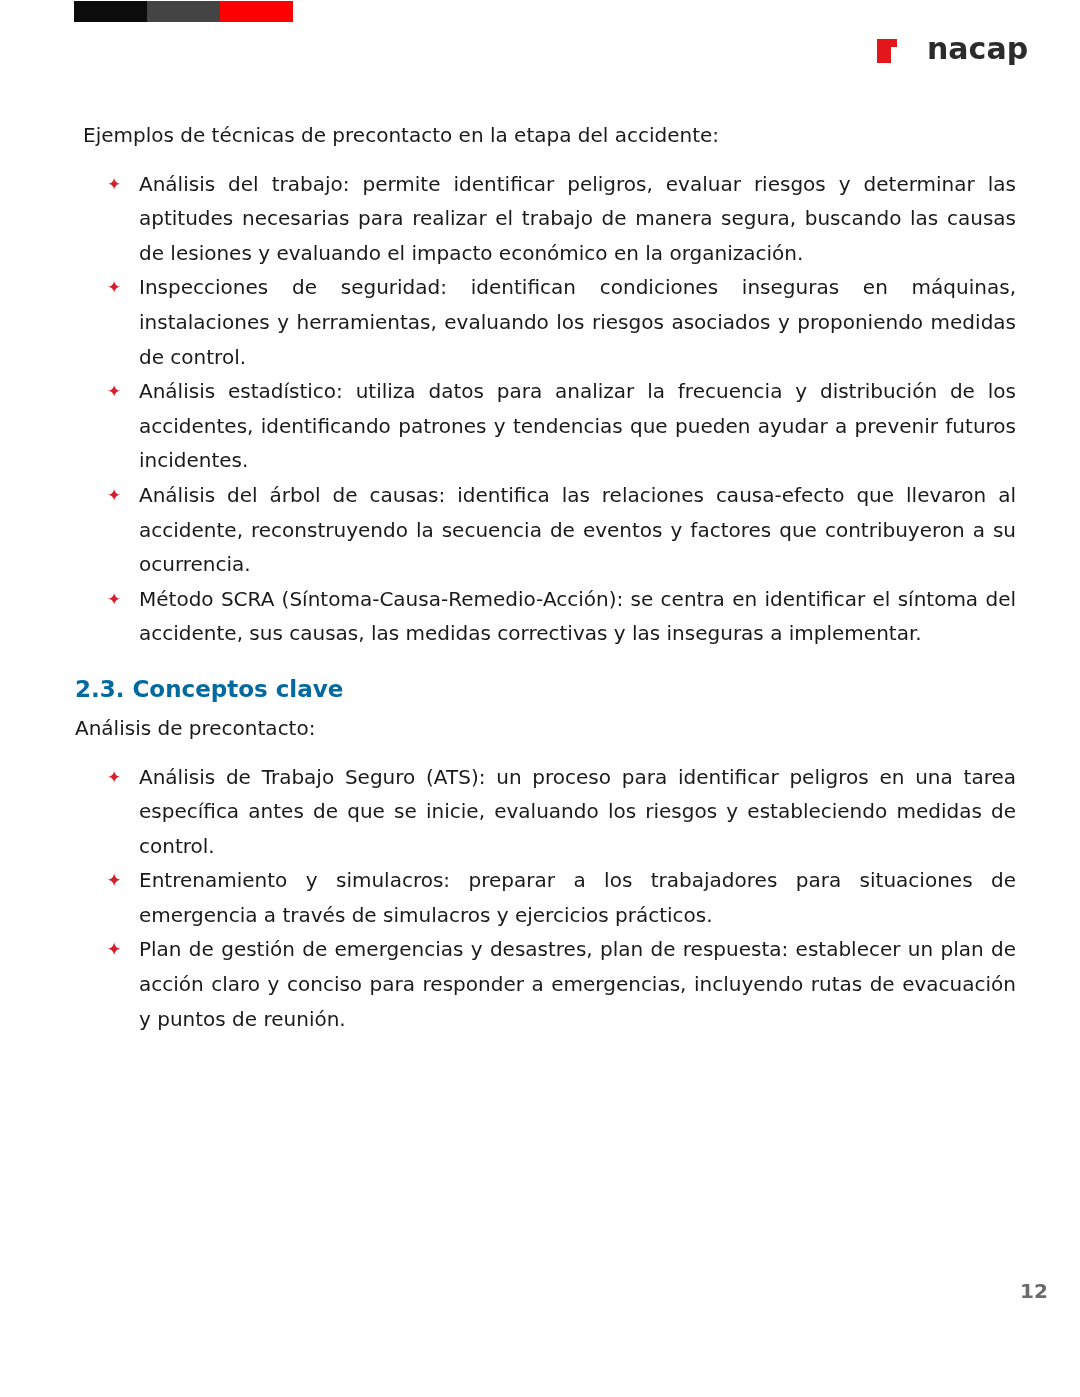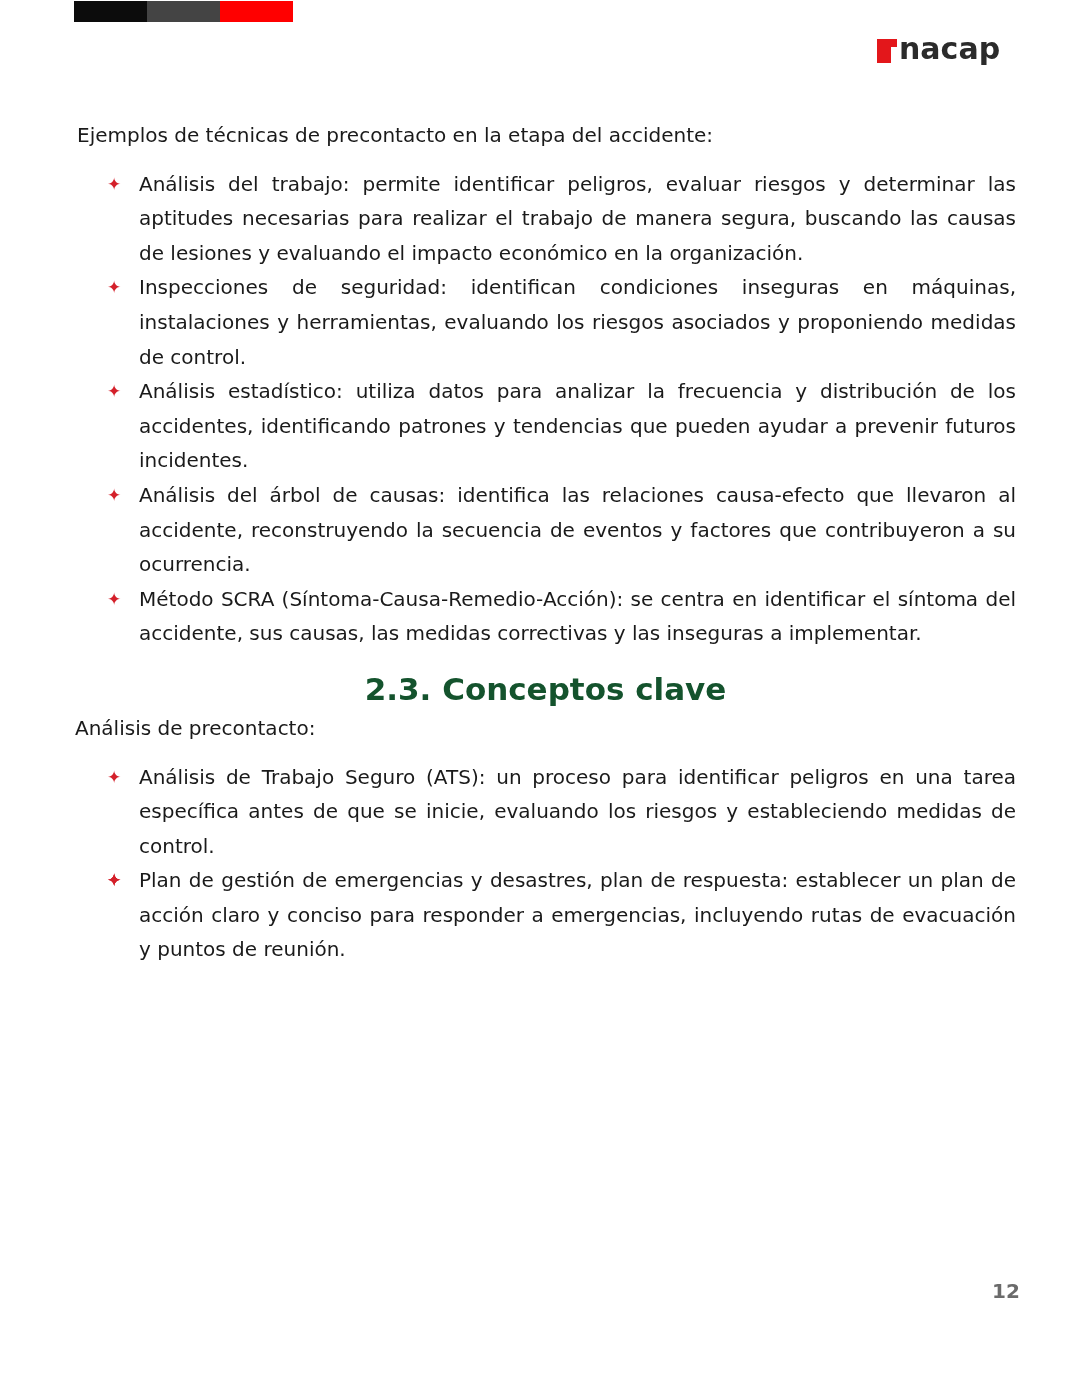--- a/index.html
+++ b/index.html
@@ -1,31 +1,31 @@
 <!DOCTYPE html>
 <html><head>
 <meta charset="utf-8">
 <style>
   html, body { margin:0; padding:0; background:#ffffff; }
   body { width:1080px; height:1397px; position:relative; overflow:hidden;
          font-family:"DejaVu Sans","Liberation Sans",sans-serif; color:#1a1a1a; }
   .topbar { position:absolute; left:74px; top:1px; height:21px; display:flex; }
   .topbar span { display:block; width:73px; height:21px; }
-  .logo { position:absolute; left:877px; top:38px; display:flex; align-items:center; }
+  .logo { position:absolute; left:877px; top:38px; display:flex; align-items:center;gap:28px; }
   .logo-mark { width:20px; height:24px; background:#e3171b; margin-right:2px; position:relative; }
   .logo-mark::after { content:""; position:absolute; right:0; top:8px; width:6px; height:16px; background:#fff; }
   .logo-text { font-family:"DejaVu Sans","Liberation Sans",sans-serif; font-weight:bold; font-size:30px; color:#2b2b2b; letter-spacing:0px; line-height:30px; margin-top:-4px; }
   .content { position:absolute; left:75px; top:118px; width:941px; font-size:20px; line-height:34.6px; }
-  .intro { margin:0 0 14px 2px; }
+  .intro { margin:0 0 14px 8px; }
   ul { list-style:none; margin:0; padding:0 0 0 64px; }
   li { position:relative; text-align:justify; margin:0; }
   .bullet { position:absolute; left:-32px; top:0; color:#d4202a; font-size:17px; }
-  h2 { color:#14532d; font-size:31px; font-weight:bold; margin:16px 0 0 0; line-height:44px;text-align:center; }
+  h2 { color:#0369a1; font-size:23px; font-weight:bold; margin:16px 0 0 0; line-height:44px; }
   .sub { margin:0 0 14px 0; }
-  .pagenum { position:absolute; left:992px; top:1279px; font-size:20px; font-weight:bold; color:#6b6b6b; }
+  .pagenum { position:absolute; left:1020px; top:1279px; font-size:20px; font-weight:bold; color:#6b6b6b; }
 </style>
 </head>
 <body>
 
 <div class="topbar">
   <span style="background:#0c0c0c"></span>
   <span style="background:#444444"></span>
   <span style="background:#ff0000"></span>
 </div>
 
@@ -42,19 +42,19 @@
     <li><span class="bullet">✦</span><span>Análisis estadístico: utiliza datos para analizar la frecuencia y distribución de los accidentes, identificando patrones y tendencias que pueden ayudar a prevenir futuros incidentes.</span></li>
     <li><span class="bullet">✦</span><span>Análisis del árbol de causas: identifica las relaciones causa-efecto que llevaron al accidente, reconstruyendo la secuencia de eventos y factores que contribuyeron a su ocurrencia.</span></li>
     <li><span class="bullet">✦</span><span>Método SCRA (Síntoma-Causa-Remedio-Acción): se centra en identificar el síntoma del accidente, sus causas, las medidas correctivas y las inseguras a implementar.</span></li>
   </ul>
 
   <h2>2.3. Conceptos clave</h2>
   <p class="sub">Análisis de precontacto:</p>
   <ul>
     <li><span class="bullet">✦</span><span>Análisis de Trabajo Seguro (ATS): un proceso para identificar peligros en una tarea específica antes de que se inicie, evaluando los riesgos y estableciendo medidas de control.</span></li>
     <li><span class="bullet">✦</span></li>
-    <li><span class="bullet">✦</span></li>
+    <li><span class="bullet">✦</span><span>Entrenamiento y simulacros: preparar a los trabajadores para situaciones de emergencia a través de simulacros y ejercicios prácticos.</span></li>
     <li><span class="bullet">✦</span></li>
     <li><span class="bullet">✦</span><span>Plan de gestión de emergencias y desastres, plan de respuesta: establecer un plan de acción claro y conciso para responder a emergencias, incluyendo rutas de evacuación y puntos de reunión.</span></li>
   </ul>
 </div>
 
 <div class="pagenum">12</div>
 
 </body></html>

